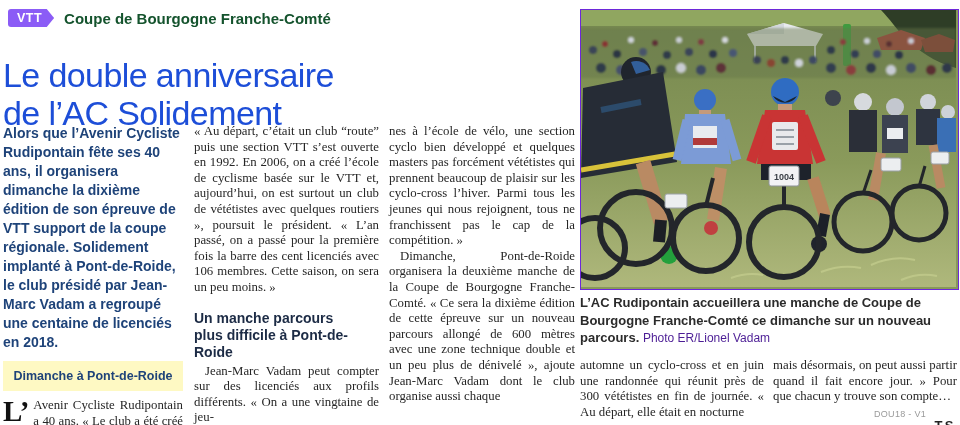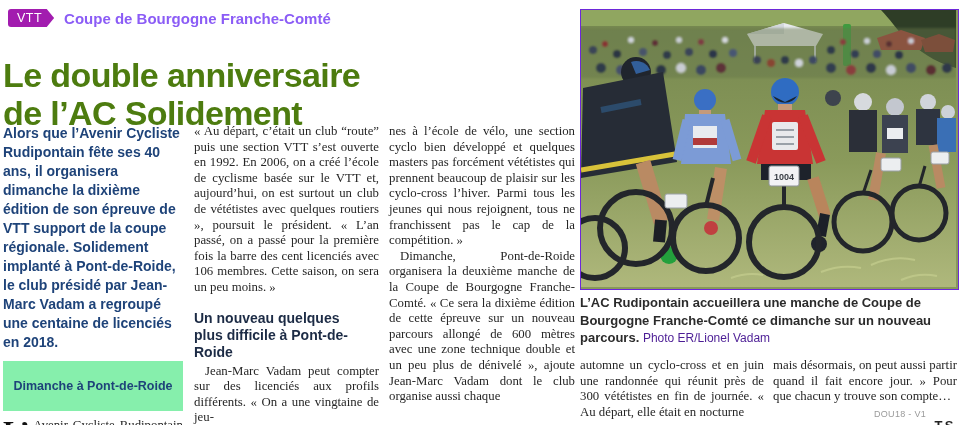--- a/index.html
+++ b/index.html
@@ -1,37 +1,37 @@
 <!DOCTYPE html>
 <html lang="fr"><head>
 <meta charset="utf-8">
 <style>
   html,body{margin:0;padding:0;background:#ffffff;}
   .page{position:relative;width:960px;height:425px;background:#fff;overflow:hidden;
         font-family:"Liberation Sans",sans-serif;color:#222;}
   
   .kicker{position:absolute;left:8px;top:9px;display:flex;align-items:center;gap:10px;}
-  .badge{background:#a21caf;color:#fff;font-weight:normal;font-size:12.5px;letter-spacing:.5px;
+  .badge{background:#8b5cf6;color:#fff;font-weight:bold;font-size:12.5px;letter-spacing:.5px;
          padding:2px 12px 2px 9px;border-radius:3px 0 0 3px;
          clip-path:polygon(0 0,84% 0,100% 50%,84% 100%,0 100%);line-height:14px;}
-  .topic{font-weight:bold;font-size:15px;color:#8b5cf6;}
-  
-  .headline{position:absolute;left:3px;top:33px;font-size:34px;line-height:38px;font-weight:700;
-            color:#4d7c0f;letter-spacing:-0.6px;}
+  .topic{font-weight:bold;font-size:15px;color:#14532d;}
+  
+  .headline{position:absolute;left:3px;top:33px;font-size:34px;line-height:38px;font-weight:400;
+            color:#1d4ed8;letter-spacing:-0.6px;}
   .headline span{display:block;}
   
   .col{position:absolute;top:124px;}
   .col1{left:3px;width:180px;}
   .col2{left:194px;width:185px;}
   .col3{left:389px;width:186px;}
   .col4{left:580px;top:358px;width:184px;}
   .col5{left:773px;top:358px;width:184px;}
   .lead{margin:0;font-size:14px;line-height:19px;font-weight:bold;color:#1E4379;}
-  .band{margin:9px 0 7px 0;background:#86efac;color:#1E4379;font-weight:bold;font-size:12.5px;
-        text-align:center;padding:18px 2px;}
+  .band{margin:9px 0 7px 0;background:#fef9c3;color:#1E4379;font-weight:bold;font-size:12.5px;
+        text-align:center;padding:8px 2px;}
   .serif, .serif p{font-family:"Liberation Serif",serif;font-size:12.8px;line-height:15.6px;
         color:#262626;text-align:justify;margin:0;}
   .dropcap{float:left;font-family:"Liberation Serif",serif;font-weight:bold;font-size:29px;
         line-height:26px;padding-right:4px;color:#111;}
   .subhead{margin:14px 0 3px 0;font-size:14px;line-height:17px;font-weight:bold;color:#1C2B45;}
   .subhead span{display:block;}
   .indent{text-indent:11px;}
   
   .photo{position:absolute;left:580px;top:9px;width:377px;height:279px;margin:0;
          border:1px solid #6d28d9;background:#88995a;}
@@ -63,21 +63,21 @@
     <p class="lead">Alors que l’Avenir Cycliste Rudipontain fête ses 40 ans, il organisera dimanche la dixième édition de son épreuve de VTT support de la coupe régionale. Solidement implanté à Pont-de-Roide, le club présidé par Jean-Marc Vadam a regroupé une centaine de licenciés en 2018.</p>
     <div class="band">Dimanche à Pont-de-Roide</div>
     <div class="serif">
       <span class="dropcap">L’</span><span>Avenir Cycliste Rudipontain a 40 ans. « Le club a été créé en 1979 », rappelle Jean-Marc Vadam, l’actuel président d’un club qui a su évoluer au fil des années.</span>
     </div>
   </div>
 
   <div class="col col2">
     <p class="serif">« Au départ, c’était un club “route” puis une section VTT s’est ouverte en 1992. En 2006, on a créé l’école de cyclisme basée sur le VTT et, aujourd’hui, on est surtout un club de vététistes avec quelques routiers », poursuit le président. « L’an passé, on a passé pour la première fois la barre des cent licenciés avec 106 membres. Cette saison, on sera un peu moins. »</p>
     <h2 class="subhead">
-      <span>Un nouveau quelques</span>
+      <span>Un manche parcours</span>
       <span>plus difficile à Pont-de-Roide</span>
     </h2>
     <p class="serif indent">Jean-Marc Vadam peut compter sur des licenciés aux profils différents. « On a une vingtaine de jeu-</p>
   </div>
 
   <div class="col col3">
     <p class="serif">nes à l’école de vélo, une section cyclo bien développé et quelques masters pas forcément vététistes qui prennent beaucoup de plaisir sur les cyclo-cross l’hiver. Parmi tous les jeunes qui nous rejoignent, tous ne franchissent pas le cap de la compétition. »</p>
     <p class="serif indent">Dimanche, Pont-de-Roide organisera la deuxième manche de la Coupe de Bourgogne Franche-Comté. « Ce sera la dixième édition de cette épreuve sur un nouveau parcours allongé de 600 mètres avec une zone technique double et un peu plus de dénivelé », ajoute Jean-Marc Vadam dont le club organise aussi chaque</p>
   </div>
 

